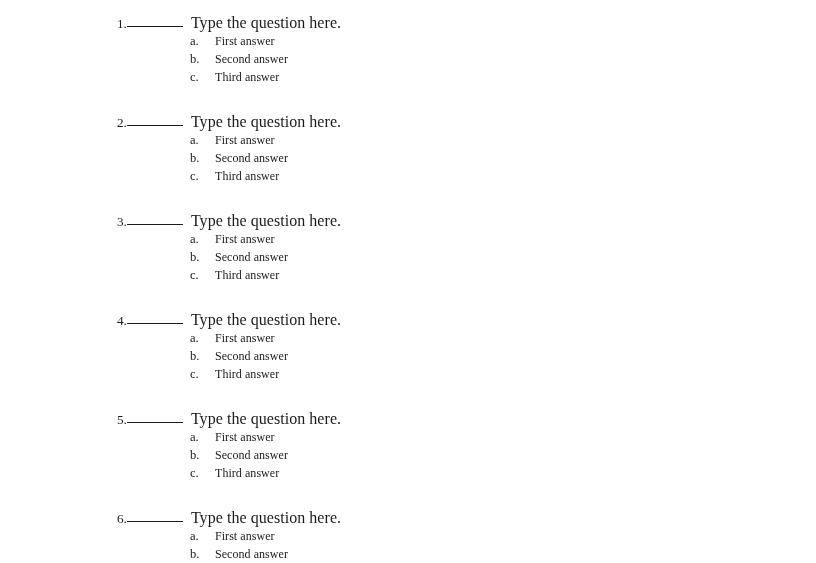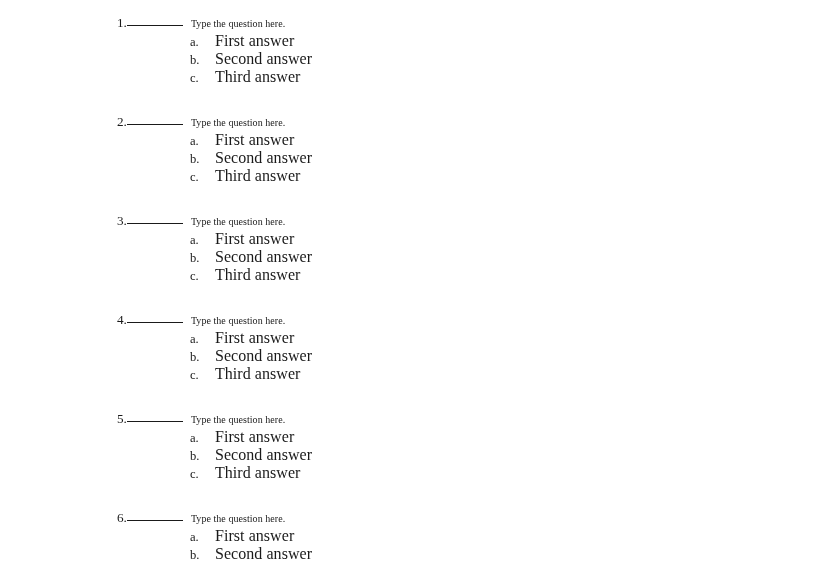--- a/index.html
+++ b/index.html
@@ -57,21 +57,21 @@
     width: 56px;
     height: 12px;
     border-bottom: 1px solid #1a1a1a;
     margin-right: 8px;
     vertical-align: baseline;
     position: relative;
     top: -1px;
   }
 
   .question-text {
-    font-size: 10px;
+    font-size: 16px;
     line-height: 18px;
     letter-spacing: 0.05px;
   }
 
   
   .answer-list {
     margin: 0;
     padding: 0;
     list-style: none;
   }
@@ -86,21 +86,21 @@
 
   .answer-letter {
     display: inline-block;
     width: 25px;
     margin-left: 73px;
     font-size: 12.6px;
     line-height: 18px;
   }
 
   .answer-text {
-    font-size: 16px;
+    font-size: 12px;
     line-height: 18px;
     letter-spacing: 0.05px;
     text-align: right;
   }
 </style>
 </head>
 <body>
 
 <div class="page">
   <div class="quiz-body">

